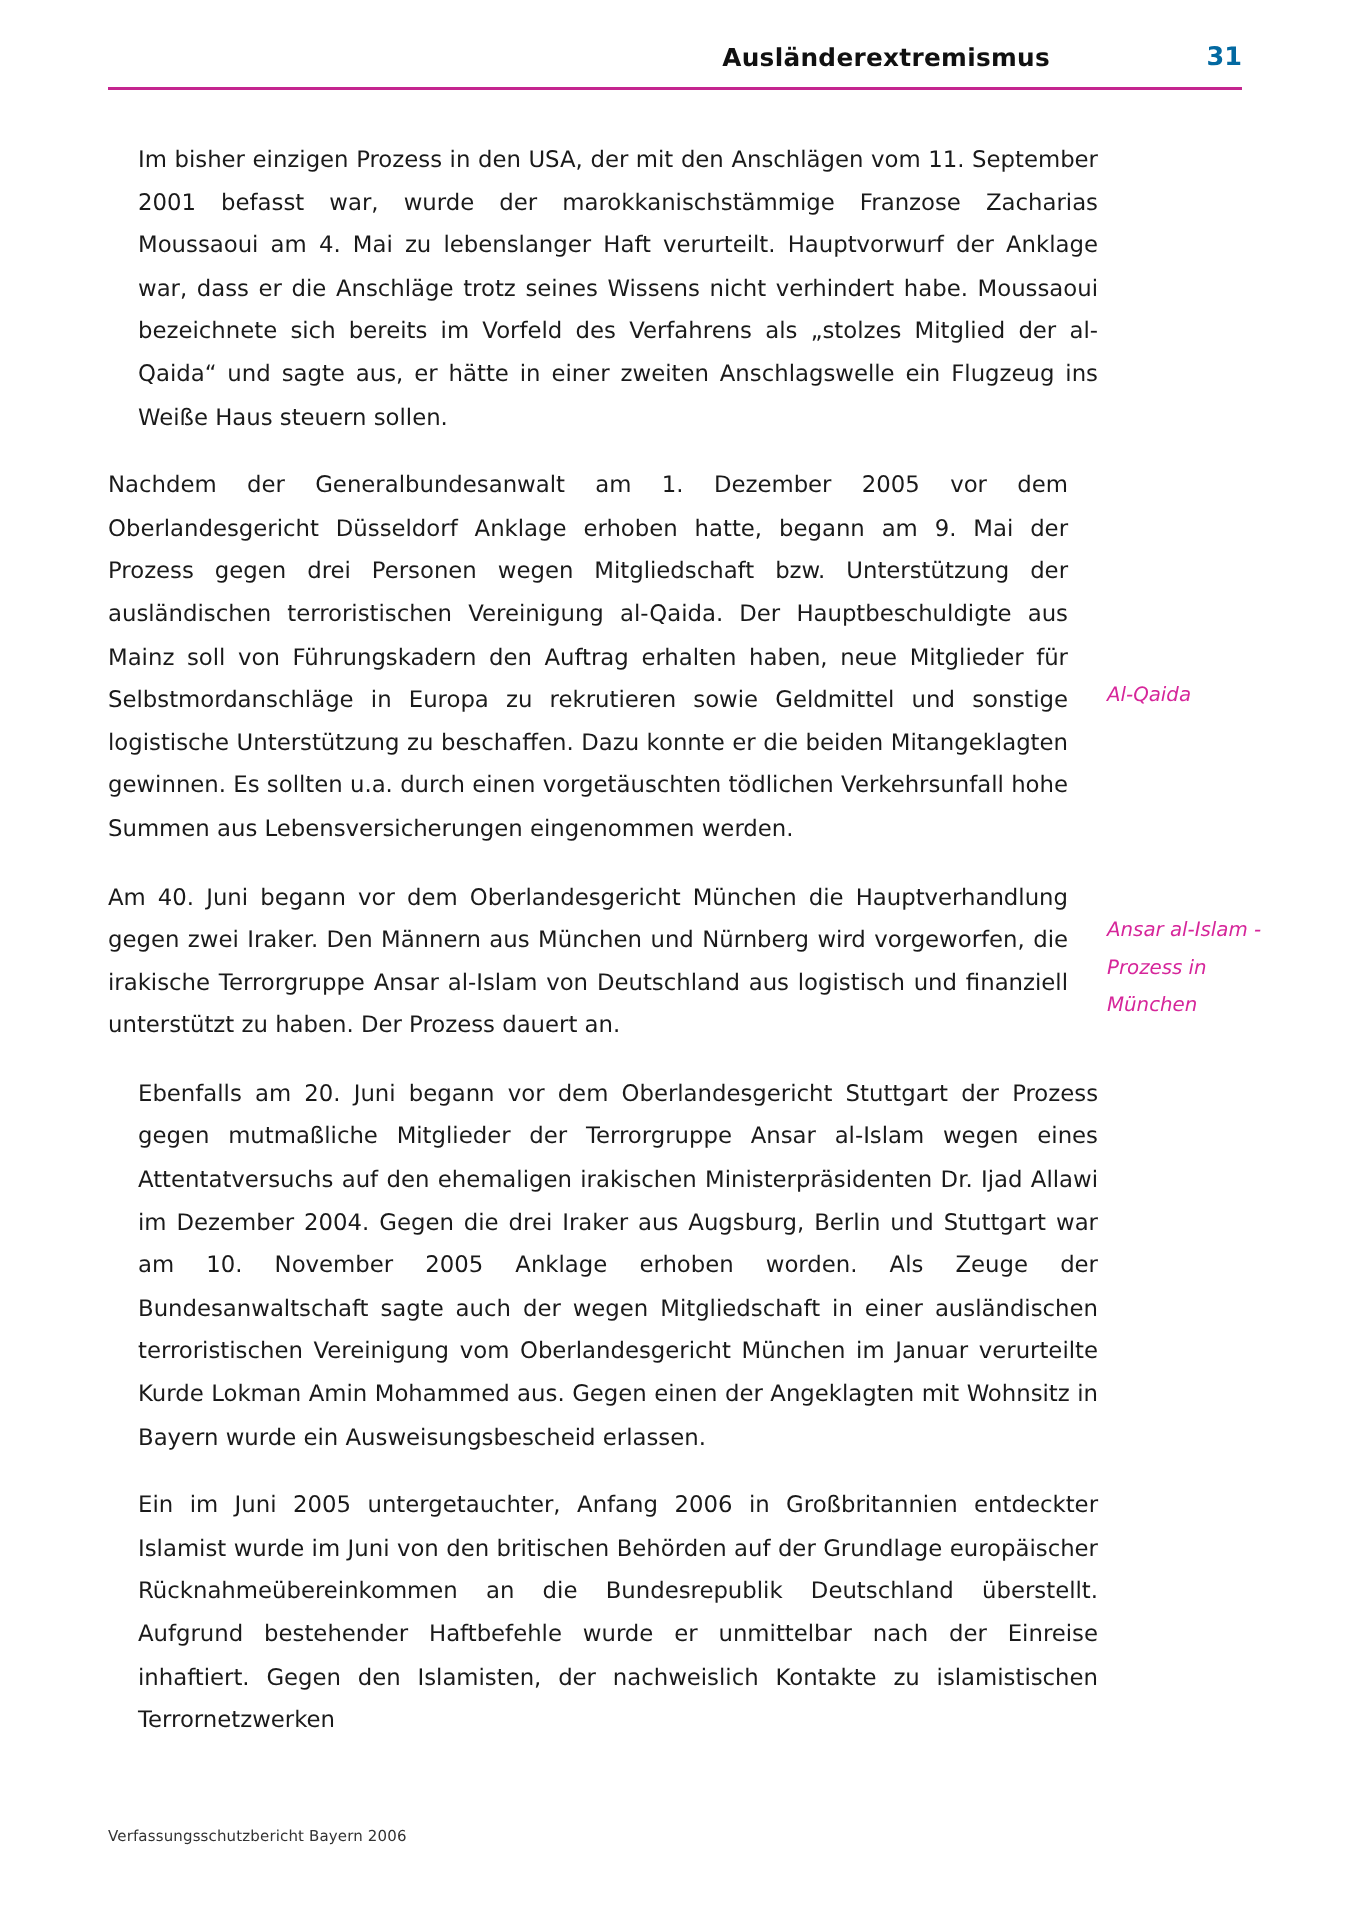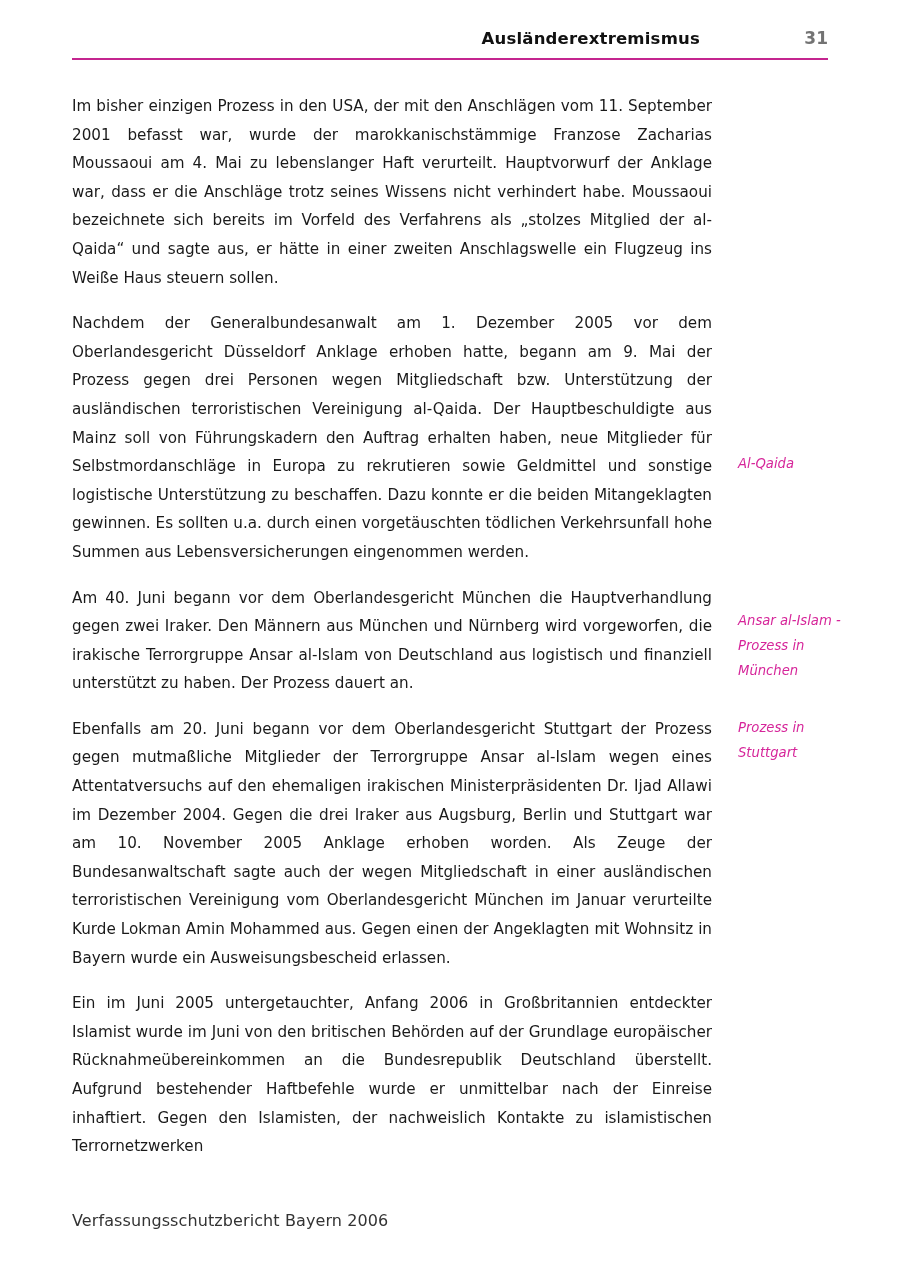--- a/index.html
+++ b/index.html
@@ -34,21 +34,21 @@
   }
   .header-title {
     font-size: 16.5px;
     font-weight: bold;
     color: #111111;
     letter-spacing: 0.2px;
   }
   .header-pagenum {
     font-size: 17px;
     font-weight: bold;
-    color: #737373;
+    color: #0369a1;
     margin-left: 104px;
     min-width: 24px;
     text-align: right;
   }
   .header-rule {
     position: absolute;
     left: 72px;
     right: 72px;
     top: 58px;
     height: 1.5px;
@@ -68,39 +68,39 @@
   }
   .para {
     width: 640px;
     font-size: 15.2px;
     line-height: 28.6px;
     text-align: justify;
     text-justify: inter-word;
     color: #1a1a1a;
     hyphens: manual;
   }
-  .para:last-child { margin-bottom: 0; }
+  .para:last-child { margin-bottom: 0; margin-left: 20px; }
 
   
   .margin-note {
     position: absolute;
     left: 666px;
     width: 115px;
     font-size: 13.2px;
     line-height: 25px;
     font-style: italic;
     color: #d6269a;
   }
 
   
   .footer {
     position: absolute;
     left: 72px;
     bottom: 42px;
-    font-size: 16px;
+    font-size: 10px;
     color: #333333;
     letter-spacing: 0.1px;
   }
 </style>
 </head>
 <body>
 
 <div class="page">
 
   <div class="header">
@@ -120,21 +120,20 @@
       <div class="margin-note" style="top:142px;">Al-Qaida</div>
     </div>
 
     <div class="block">
       <div class="para">Am 40. Juni begann vor dem Oberlandesgericht München die Hauptverhandlung gegen zwei Iraker. Den Männern aus München und Nürnberg wird vorgeworfen, die irakische Terrorgruppe Ansar al-Islam von Deutschland aus logistisch und finanziell unterstützt zu haben. Der Prozess dauert an.</div>
       <div class="margin-note" style="top:0px;margin-top:24px;">Ansar al-Islam - Prozess in München</div>
     </div>
 
     <div class="block">
       <div class="para">Ebenfalls am 20. Juni begann vor dem Oberlandesgericht Stuttgart der Prozess gegen mutmaßliche Mitglieder der Terrorgruppe Ansar al-Islam wegen eines Attentatversuchs auf den ehemaligen irakischen Ministerpräsidenten Dr. Ijad Allawi im Dezember 2004. Gegen die drei Iraker aus Augsburg, Berlin und Stuttgart war am 10. November 2005 Anklage erhoben worden. Als Zeuge der Bundesanwaltschaft sagte auch der wegen Mitgliedschaft in einer ausländischen terroristischen Vereinigung vom Oberlandesgericht München im Januar verurteilte Kurde Lokman Amin Mohammed aus. Gegen einen der Angeklagten mit Wohnsitz in Bayern wurde ein Ausweisungsbescheid erlassen.</div>
-      <div class="margin-note" style="top:0px;">Prozess in Stuttgart</div>
     </div>
 
     <div class="block">
       <div class="para">Ein im Juni 2005 untergetauchter, Anfang 2006 in Großbritannien entdeckter Islamist wurde im Juni von den britischen Behörden auf der Grundlage europäischer Rücknahmeübereinkommen an die Bundesrepublik Deutschland überstellt. Aufgrund bestehender Haftbefehle wurde er unmittelbar nach der Einreise inhaftiert. Gegen den Islamisten, der nachweislich Kontakte zu islamistischen Terrornetzwerken</div>
     </div>
 
   </div>
 
   <div class="footer">Verfassungsschutzbericht Bayern 2006</div>
 

